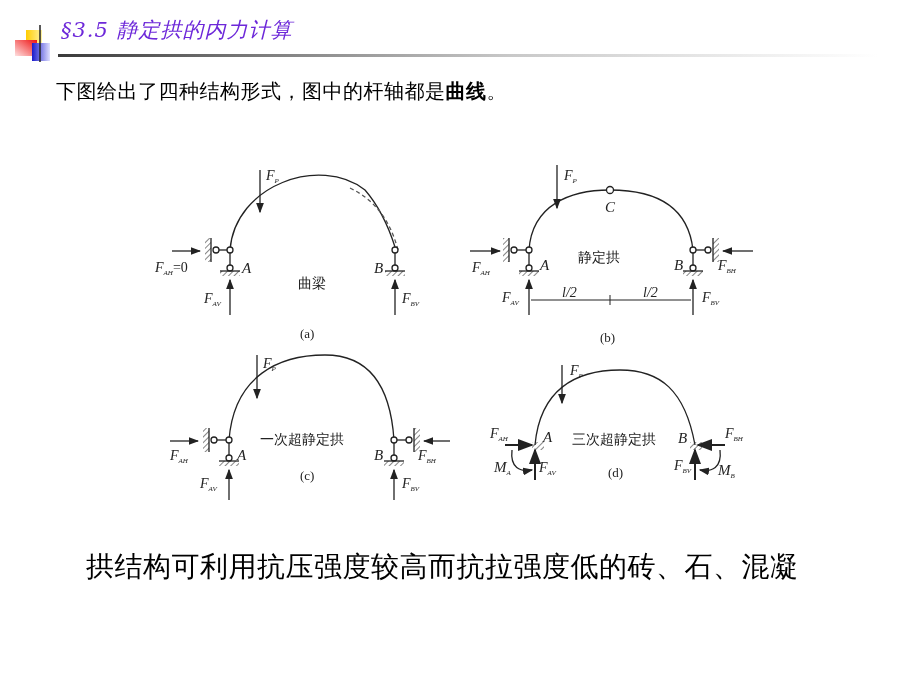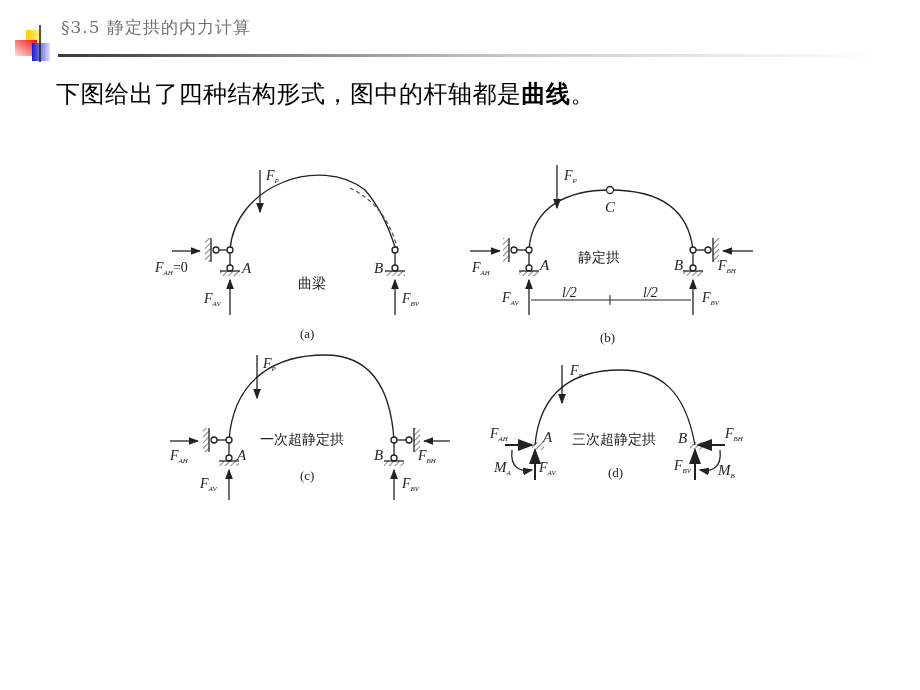--- a/index.html
+++ b/index.html
@@ -1,23 +1,23 @@
 <!DOCTYPE html>
 <html><head>
 <meta charset="utf-8">
 <style>
   html, body { margin:0; padding:0; }
   body { width:920px; height:690px; background:#ffffff; position:relative; overflow:hidden;
          font-family:"DejaVu Serif","Liberation Serif",serif; color:#000; }
   .logo { position:absolute; left:0; top:0; width:60px; height:70px; }
-  .title { position:absolute; left:61px; top:16px; font-size:17px; letter-spacing:1px; color:#737373;
-           font-family:"DejaVu Serif","Liberation Serif",serif; white-space:nowrap; }
+  .title { position:absolute; left:61px; top:16px; font-size:21px; letter-spacing:1px; color:#6d28d9;
+           font-family:"DejaVu Serif","Liberation Serif",serif; white-space:nowrap;font-style:italic; }
   .rule { position:absolute; left:58px; top:54px; width:820px; height:3px;
           background:linear-gradient(to right,#3a3a3a 0%,#8a8a8a 30%,#c8c8c8 55%,#eeeeee 85%,#ffffff 100%); }
-  .intro { position:absolute; left:56px; top:78px; font-size:24px; white-space:nowrap;
+  .intro { position:absolute; left:56px; top:78px; font-size:20px; white-space:nowrap;
            font-family:"DejaVu Sans","Liberation Sans",sans-serif; letter-spacing:0.5px; }
   .intro b { font-weight:bold; }
   .figure { position:absolute; left:150px; top:150px; width:630px; height:350px; }
   .figure svg { width:630px; height:350px; display:block; }
   .para { position:absolute; left:86px; top:547px; font-size:28px; line-height:40px; width:800px;
           font-family:"DejaVu Sans","Liberation Sans",sans-serif; letter-spacing:0.5px; }
   svg text { font-family:"Liberation Serif","DejaVu Serif",serif; }
   .it { font-style:italic; }
   .cn { font-family:"DejaVu Sans","Liberation Sans",sans-serif; }
 </style>
@@ -205,13 +205,14 @@
     <text class="it" x="344" y="322" font-size="15"><tspan>M</tspan><tspan font-size="7" dy="3">A</tspan></text>
     <text class="it" x="389" y="322" font-size="14"><tspan>F</tspan><tspan font-size="7" dy="3">AV</tspan></text>
     <text class="it" x="524" y="320" font-size="14"><tspan>F</tspan><tspan font-size="7" dy="3">BV</tspan></text>
     <text class="it" x="568" y="325" font-size="15"><tspan>M</tspan><tspan font-size="7" dy="3">B</tspan></text>
     <text x="458" y="327" font-size="13">(d)</text>
   </g>
 </svg>
 </div>
 
 <div class="para">
+  <div>拱结构可利用抗压强度较高而抗拉强度低的砖、石、混凝</div>
 </div>
 
 </body></html>

